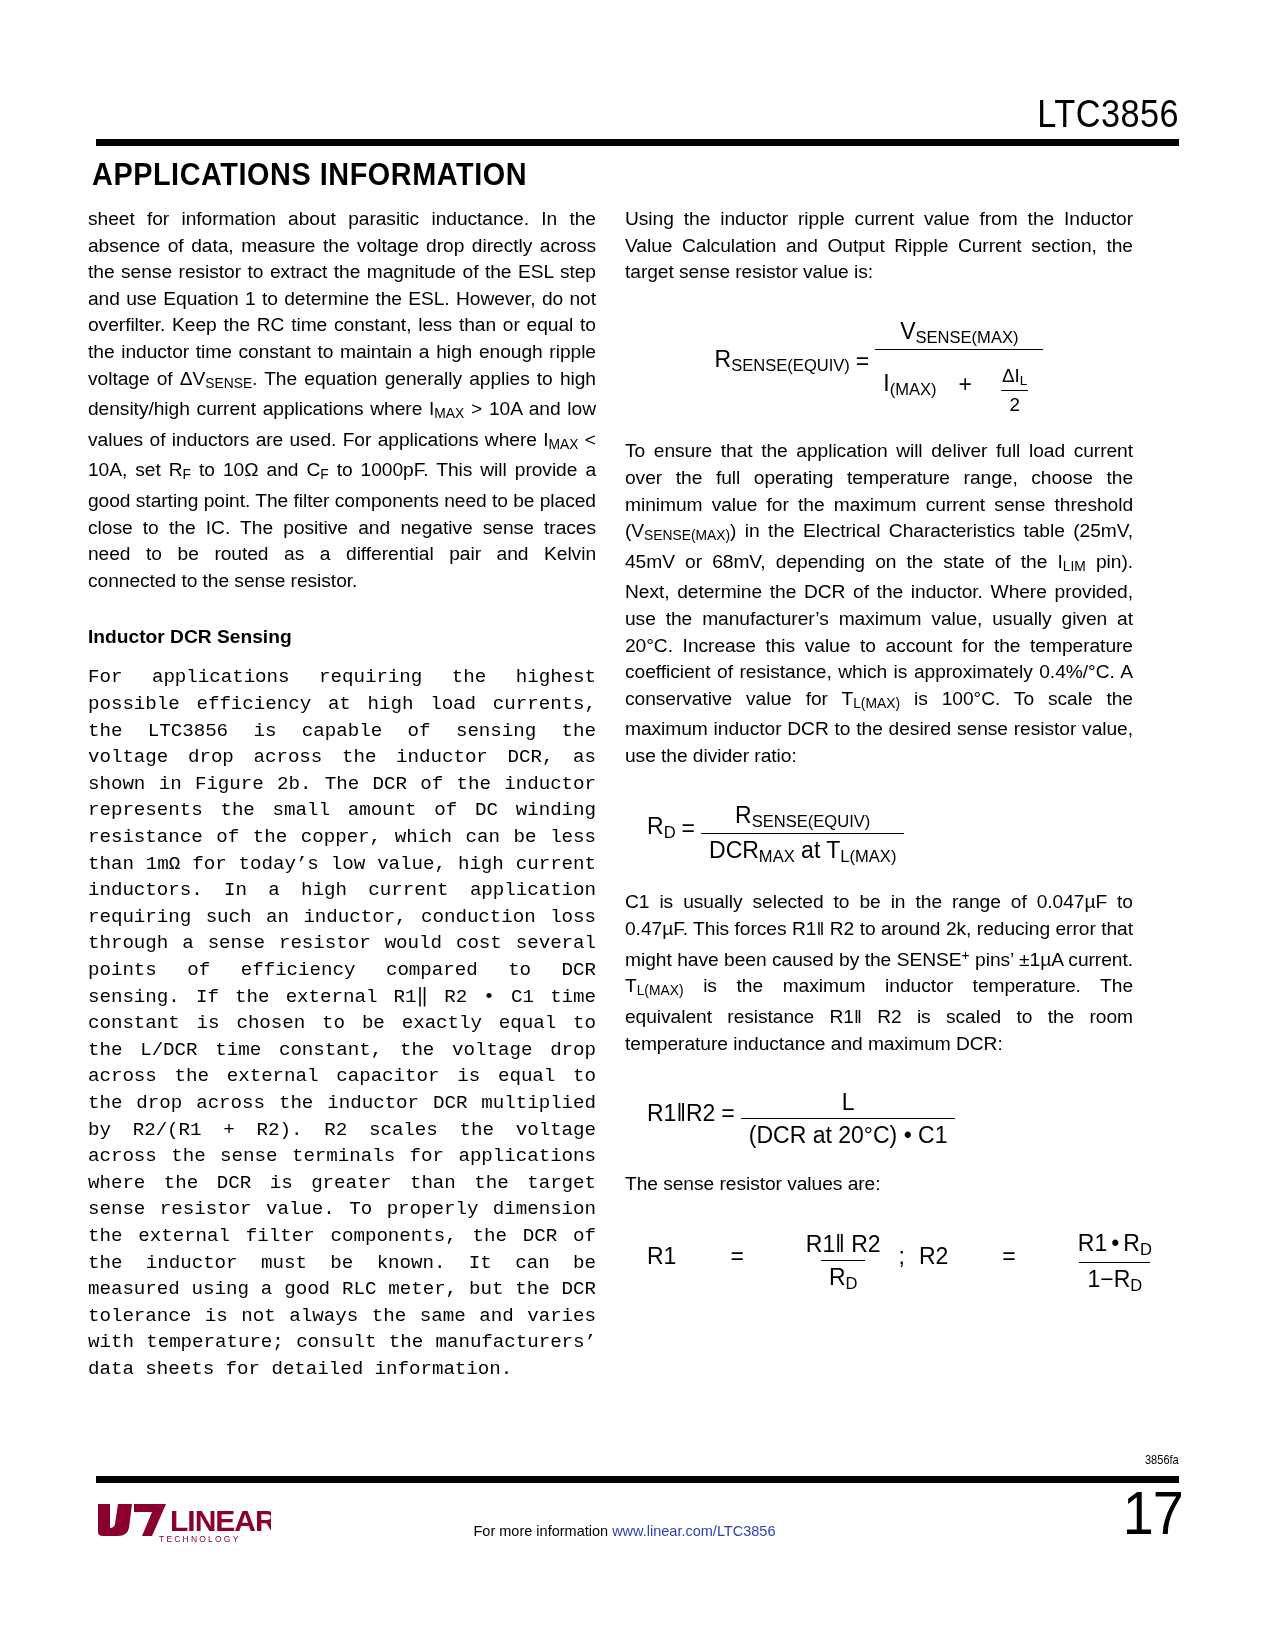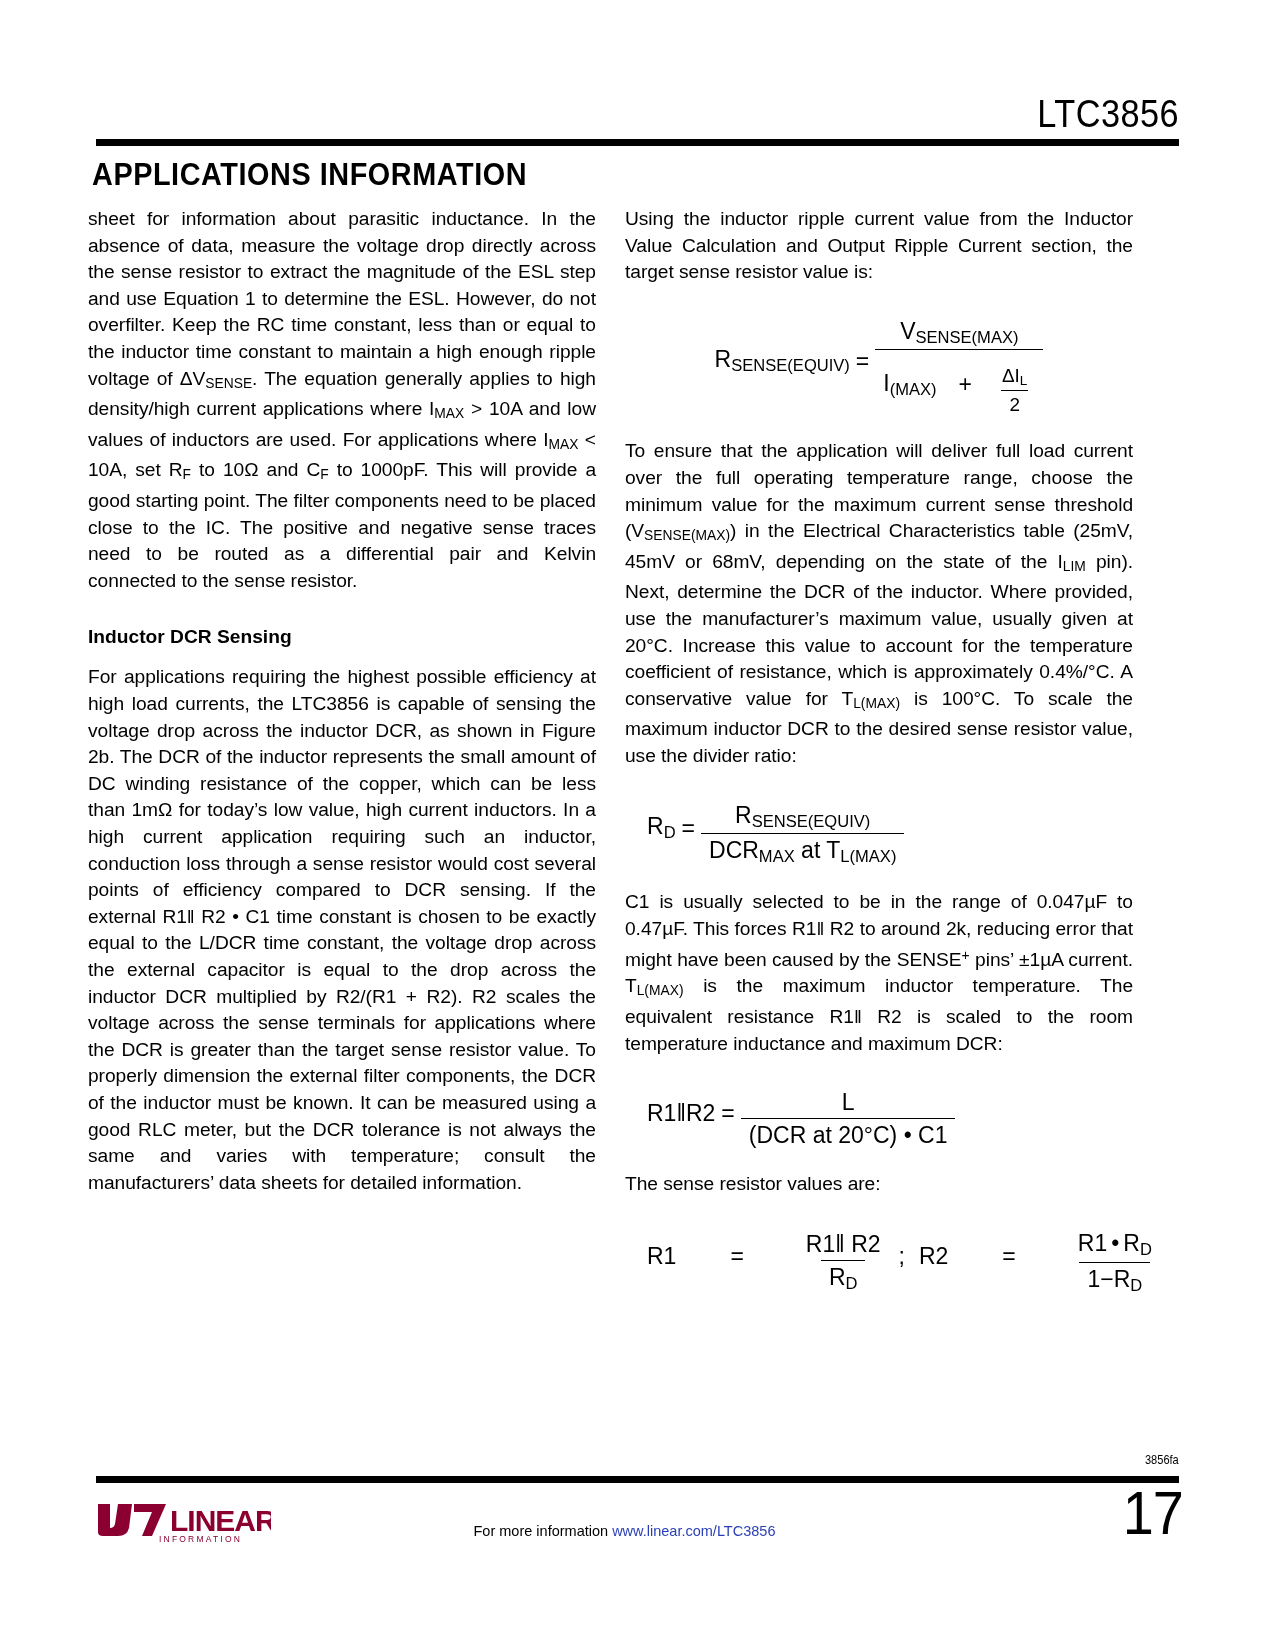--- a/index.html
+++ b/index.html
@@ -41,21 +41,21 @@
 
   p.body {
     font-size:19.2px;
     line-height:26.6px;
     text-align:justify;
     margin-bottom:32px;
     font-family:"Liberation Sans", sans-serif;
     letter-spacing:-0.05px;
   }
   p.body.tight { margin-bottom:16px; }
-  p.last { margin-bottom:4px; }
+  p.last { margin-bottom:4px;font-family:Liberation Mono, monospace; }
 
   h3.subhead {
     font-size:19.2px; font-weight:bold; margin:20px 0 16px 0;
     font-family:"Liberation Sans", sans-serif;
   }
 
   sub { font-size:0.72em; vertical-align:-0.22em; letter-spacing:0; }
   sup { font-size:0.72em; vertical-align:0.42em; letter-spacing:0; }
 
   
@@ -197,20 +197,20 @@
 
   <div class="rev-code">3856fa</div>
   <div class="footer-rule"></div>
 
   <div class="logo">
     <svg width="175" height="40" viewBox="0 0 175 40">
       <path d="M2 6 L2 34 Q2 38 7 38 L22 38 Q31 38 33 30 L36 6 L22 6 L19 26 Q18 30 14 30 L14 6 Z" fill="#8B0030"></path>
       <path d="M38 6 L70 6 L56 38 L46 38 L56 14 L38 14 Z" fill="#8B0030"></path>
       <text x="74" y="33" font-family="Liberation Sans, sans-serif" font-size="30" font-weight="bold" fill="#8B0030" letter-spacing="-1">LINEAR</text>
     </svg>
-    <div class="logo-tech">INFORMATION</div>
+    <div class="logo-tech">TECHNOLOGY</div>
   </div>
 
   <div class="footer-info"><span>For more information </span><span class="url">www.linear.com/LTC3856</span></div>
 
   <div class="page-number">17</div>
 
 </div>
 
 </body></html>

